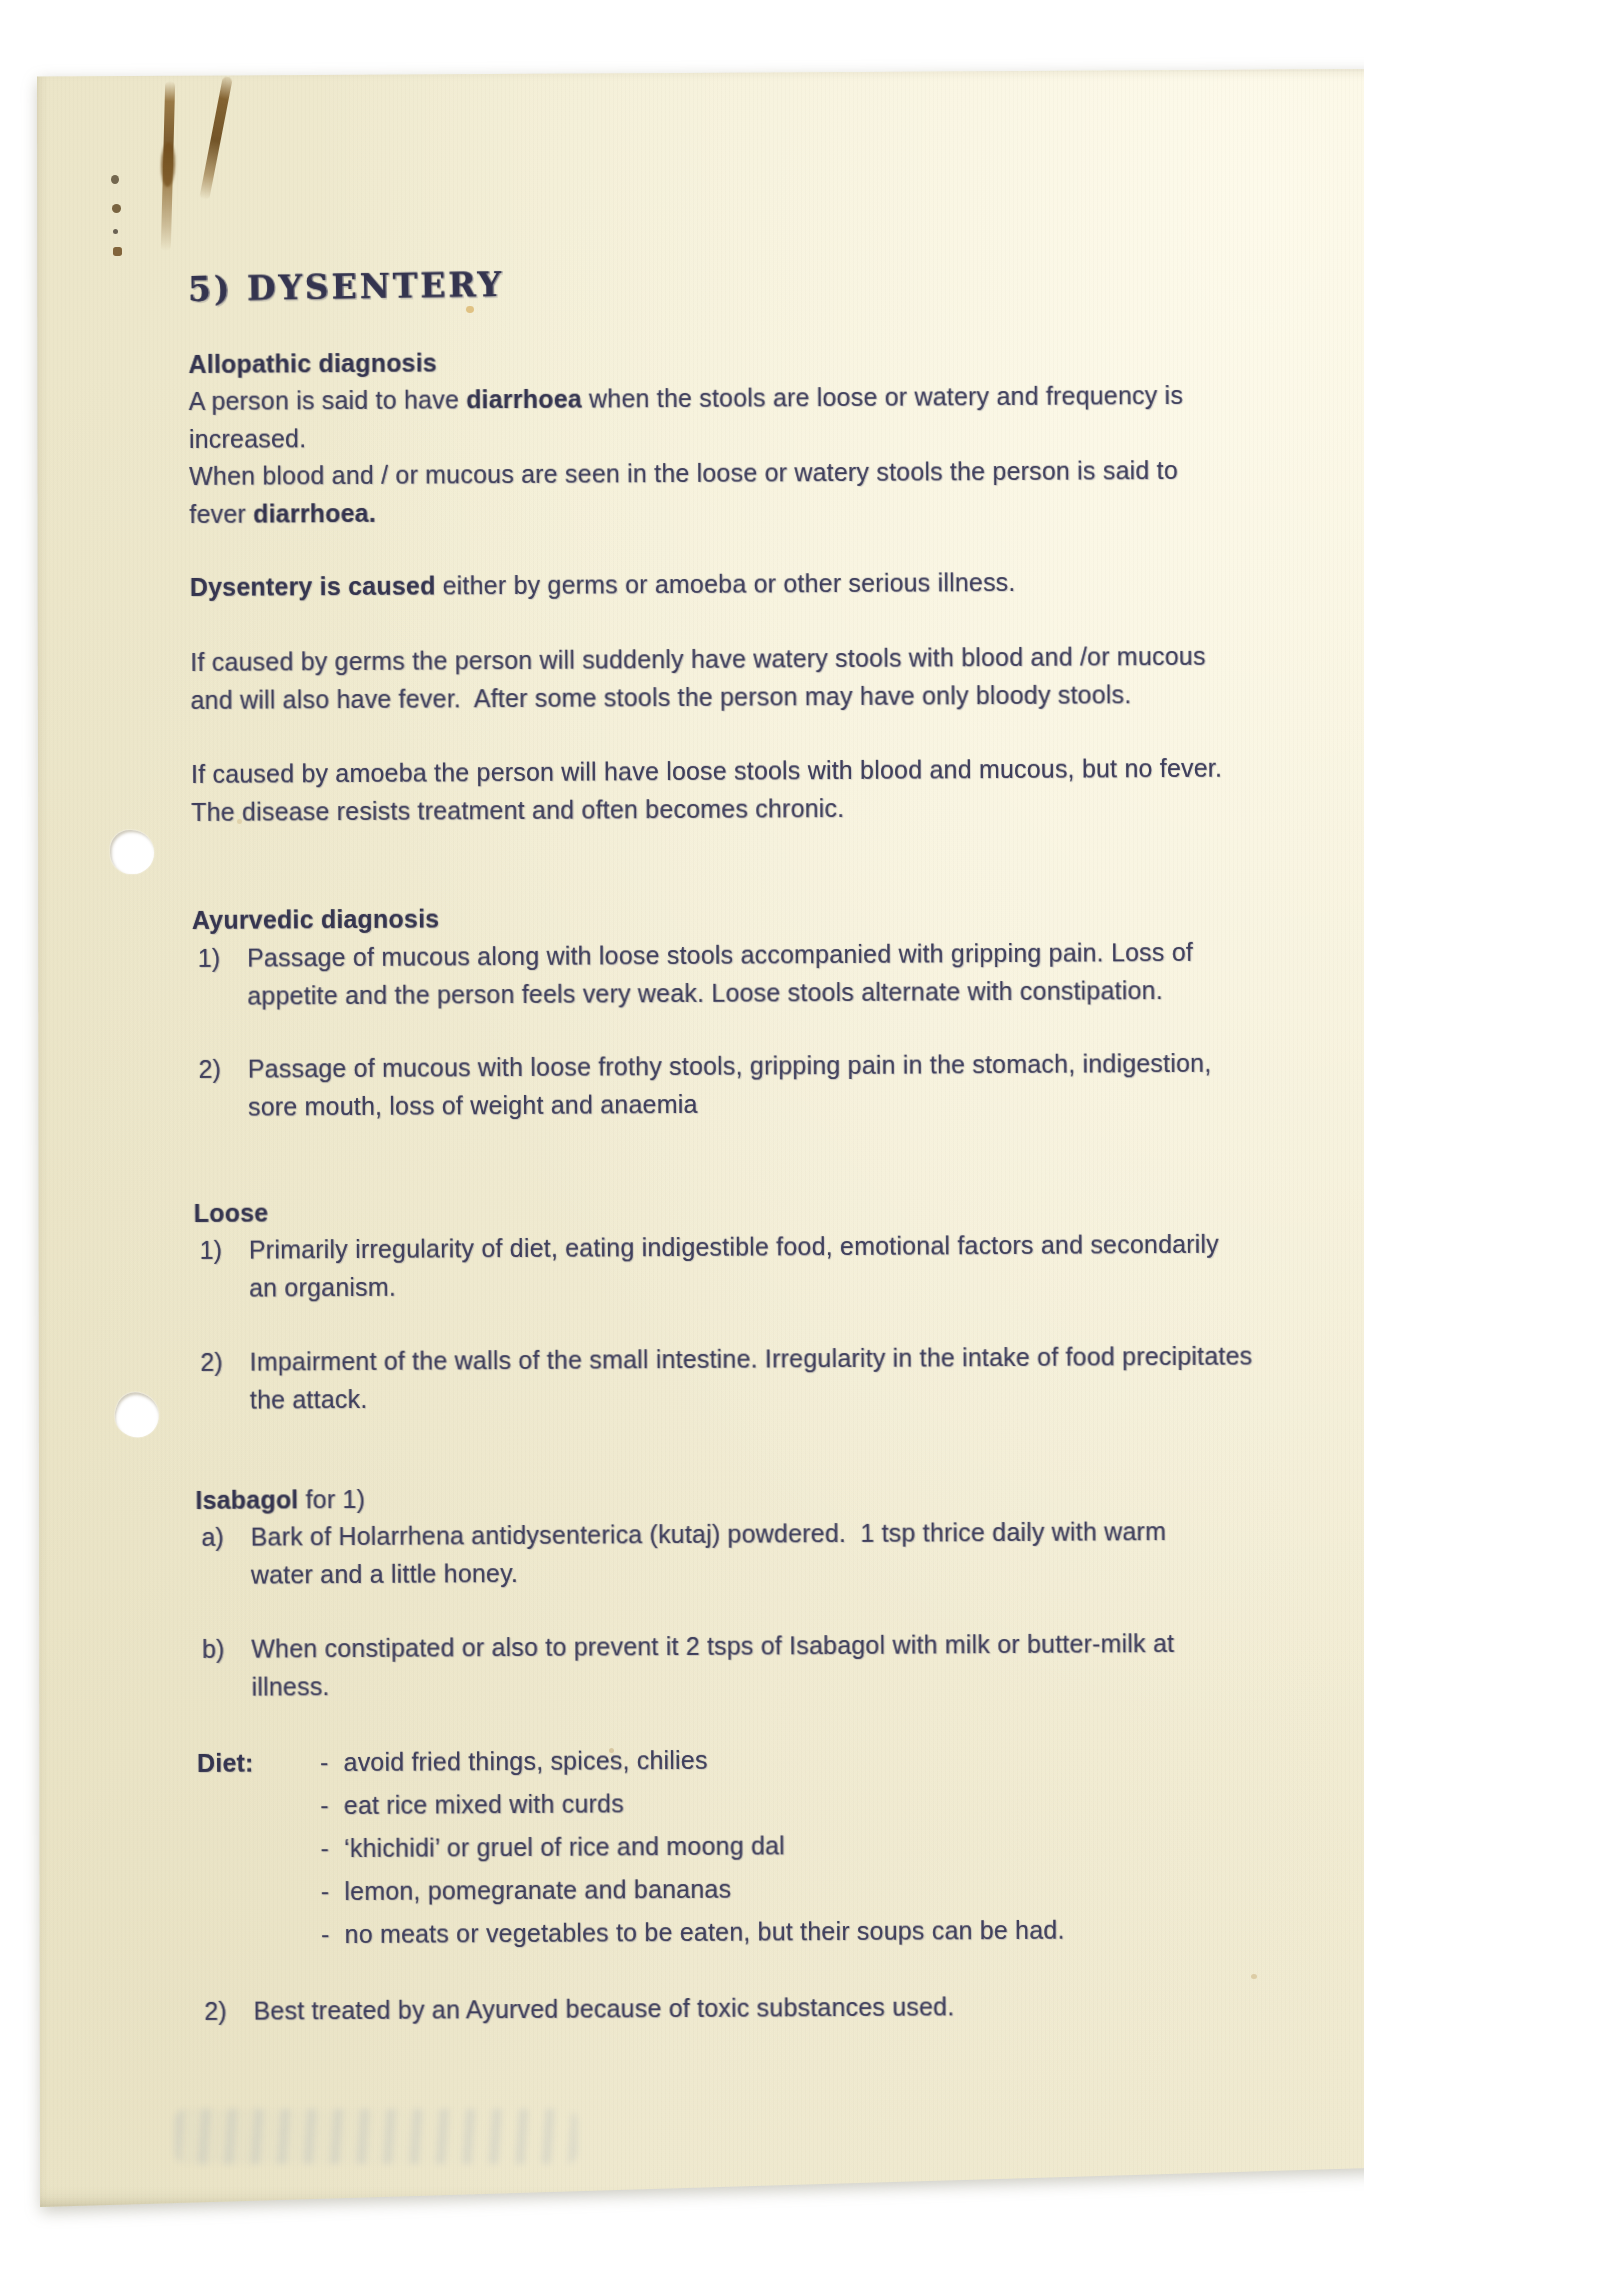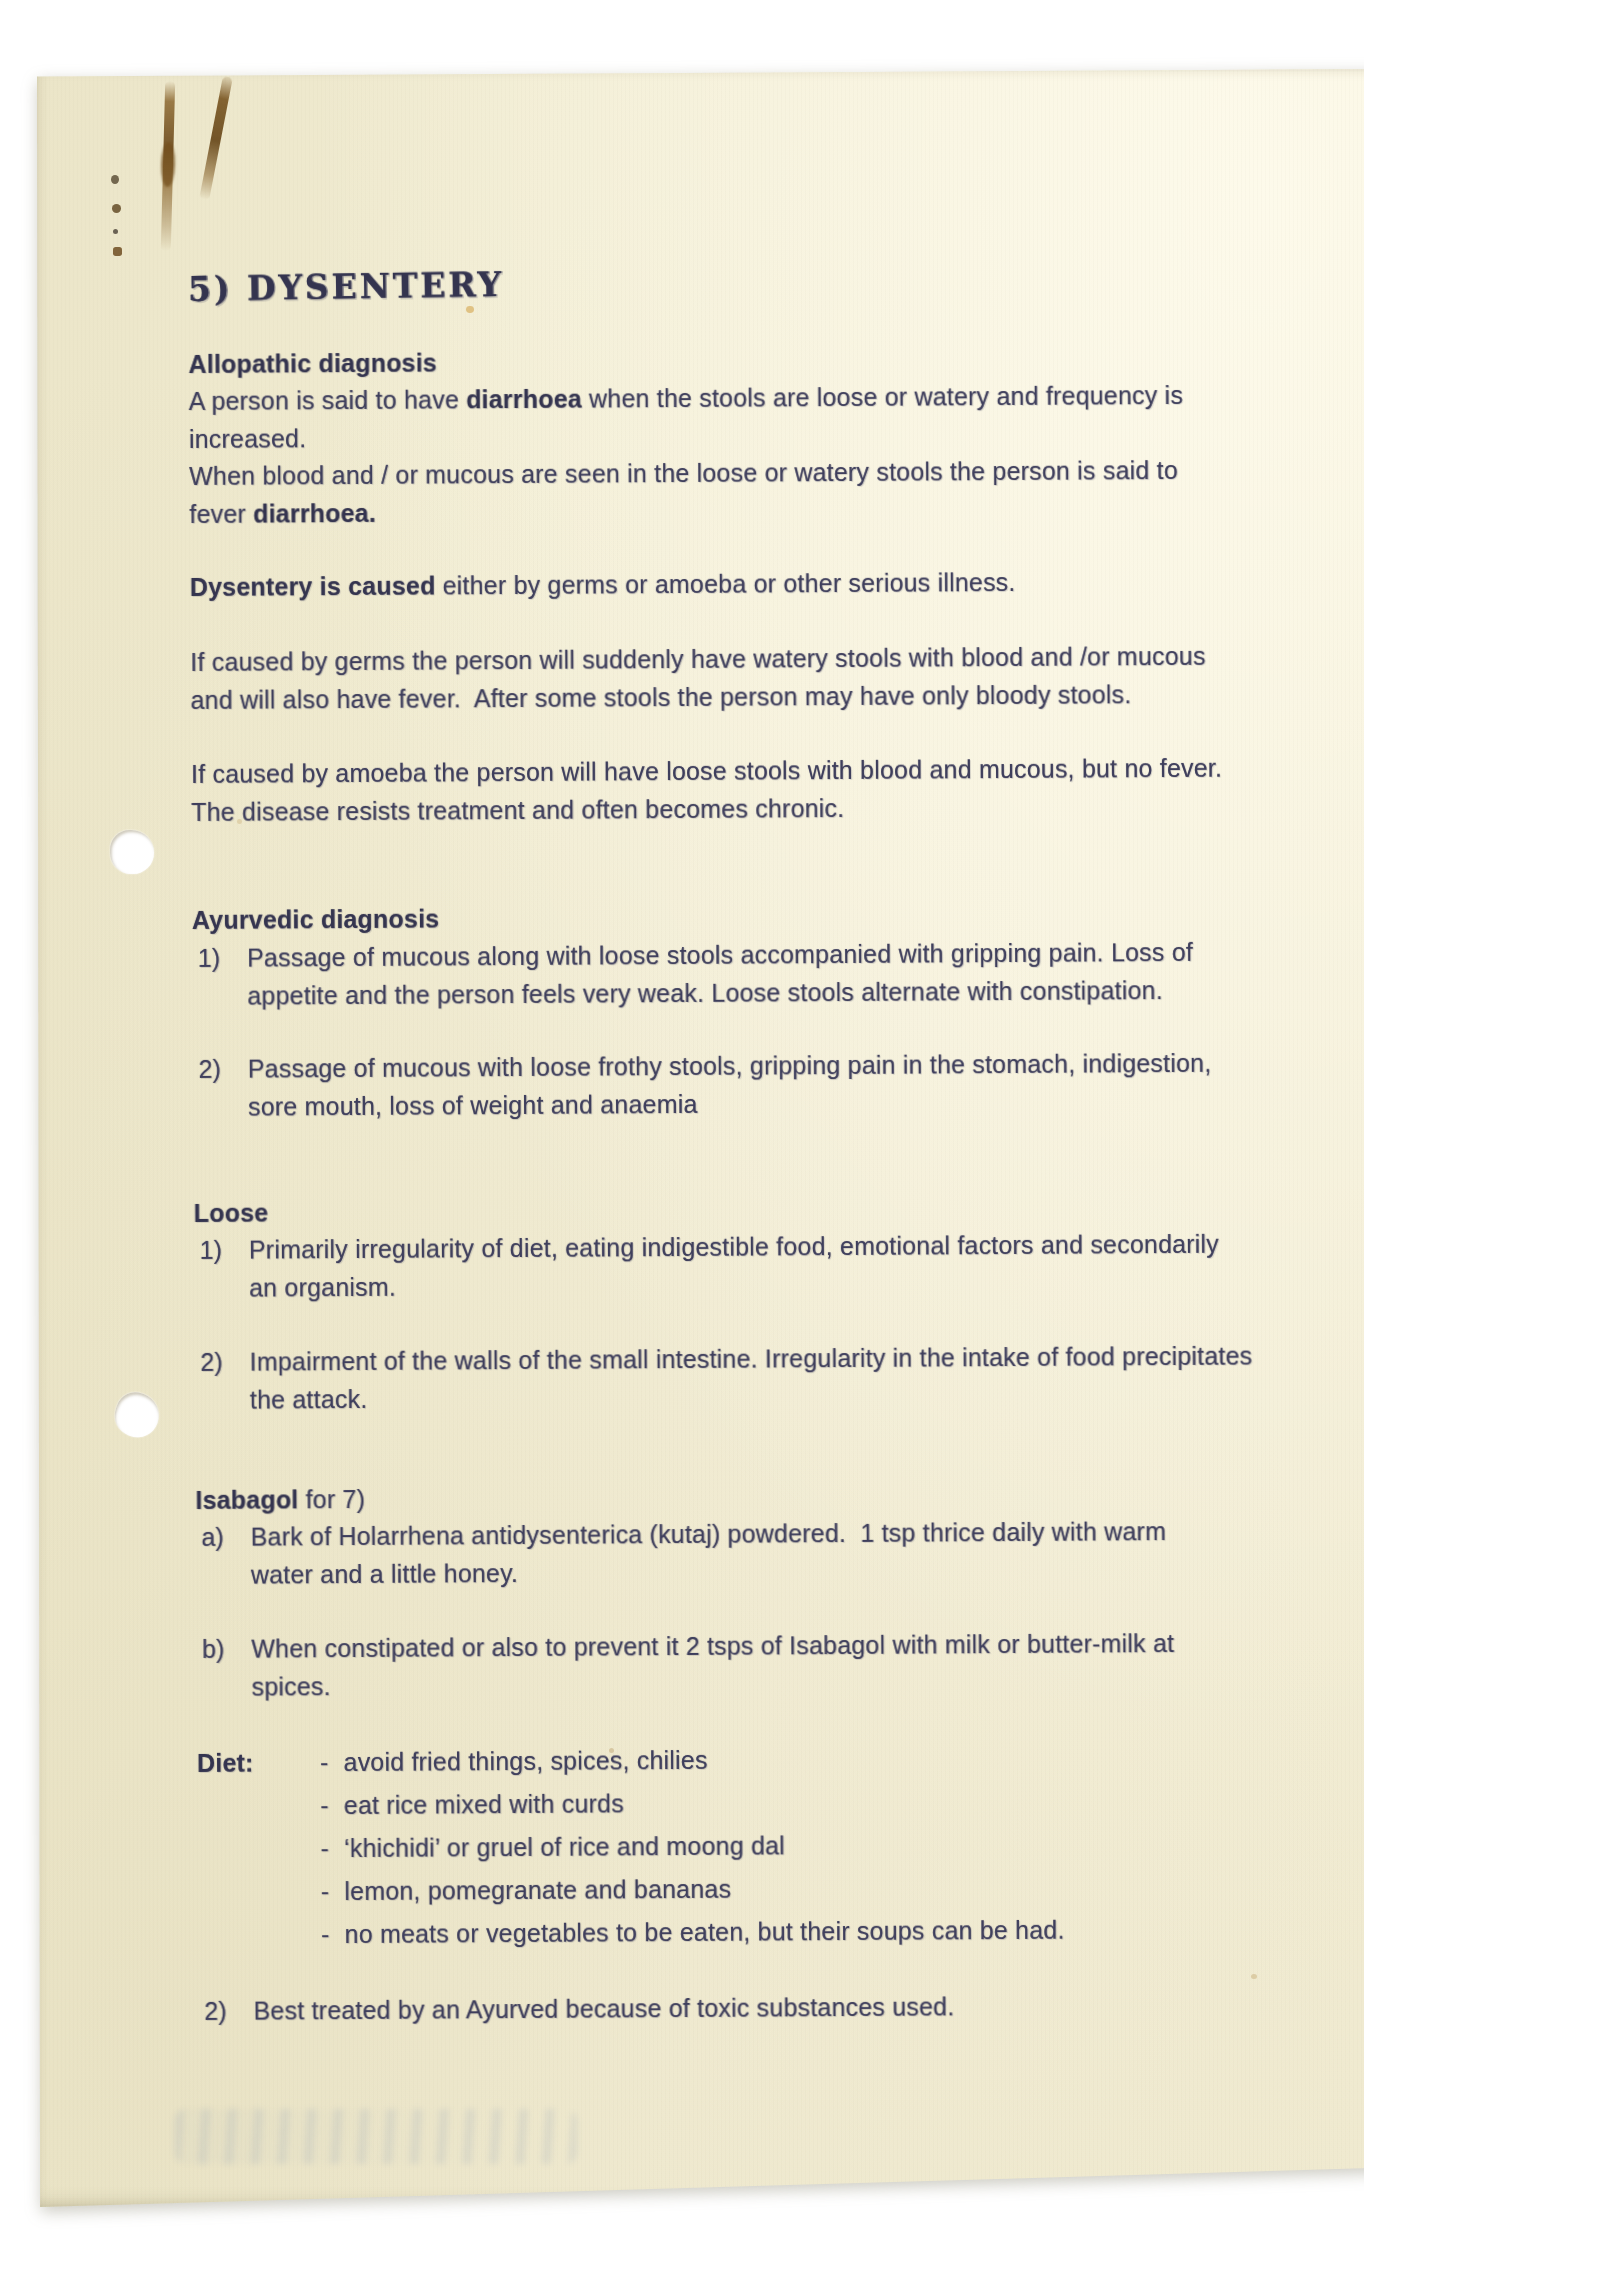--- a/index.html
+++ b/index.html
@@ -170,34 +170,34 @@
         </div>
         <div class="block item" style="top:1275px">
           <span class="num">2)</span>
           <div>
               <div class="tline"><span>Impairment of the walls of the small intestine. Irregularity in the intake of food precipitates</span></div>
               <div class="tline"><span>the attack.</span></div>
             </div>
         </div>
 
         <div class="block" style="top:1413px">
-            <div class="tline"><span class="bold">Isabagol</span><span> for 7)</span></div>
+            <div class="tline"><span class="bold">Isabagol</span><span> for 1)</span></div>
           </div>
         <div class="block item" style="top:1450px">
           <span class="num">a)</span>
           <div>
               <div class="tline"><span>Bark of Holarrhena antidysenterica (kutaj) powdered.&nbsp; 1 tsp thrice daily with warm</span></div>
               <div class="tline"><span>water and a little honey.</span></div>
             </div>
         </div>
         <div class="block item" style="top:1562px">
           <span class="num">b)</span>
           <div>
               <div class="tline"><span>When constipated or also to prevent it 2 tsps of Isabagol with milk or butter-milk at</span></div>
-              <div class="tline"><span>spices.</span></div>
+              <div class="tline"><span>illness.</span></div>
             </div>
         </div>
 
         <div class="block diet-block" style="top:1674px">
           <span class="diet-label">Diet:</span>
           <div>
               <div class="diet-line"><span class="dash">-</span><span>avoid fried things, spices, chilies</span></div>
               <div class="diet-line"><span class="dash">-</span><span>eat rice mixed with curds</span></div>
               <div class="diet-line"><span class="dash">-</span><span>‘khichidi’ or gruel of rice and moong dal</span></div>
               <div class="diet-line"><span class="dash">-</span><span>lemon, pomegranate and bananas</span></div>

